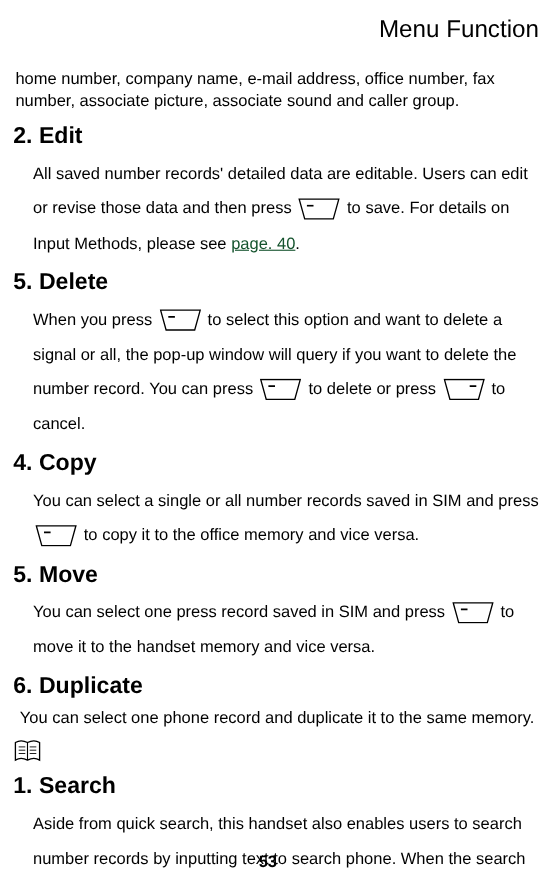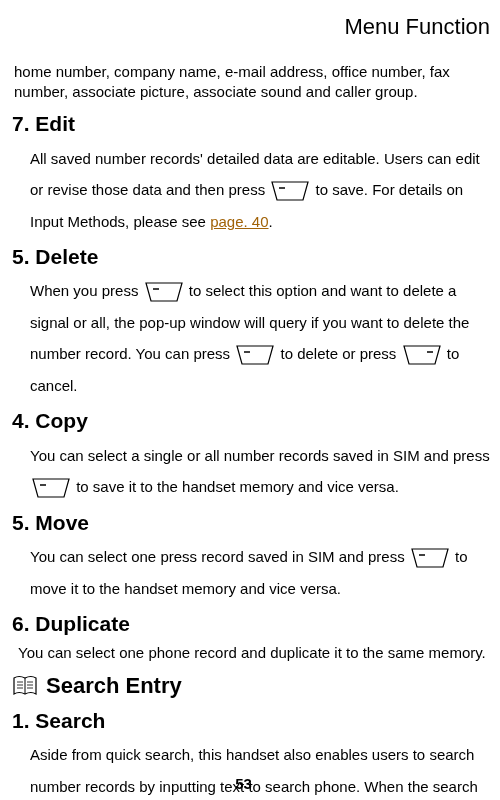--- a/index.html
+++ b/index.html
@@ -37,21 +37,21 @@
     h2.section-hdr {
       font-size: 22px;
       font-weight: bold;
       margin-top: 8px;
       margin-bottom: 6px;
       display: flex;
       align-items: center;
       gap: 8px;
     }
     .link {
-      color: #a16207;
+      color: #14532d;
       text-decoration: underline;
     }
     .key-icon {
       display: inline-block;
       vertical-align: middle;
       margin: 0 2px;
     }
     .key-icon svg {
       display: block;
     }
@@ -79,21 +79,21 @@
       font-weight: bold;
     }
   </style>
 </head>
 <body>
 
 <div class="header-right">Menu Function</div>
 
 <div class="intro-text">home number, company name, e-mail address, office number, fax number, associate picture, associate sound and caller group.</div>
 
-<h2 class="numbered">7. Edit</h2>
+<h2 class="numbered">2. Edit</h2>
 <div class="inline-para">
   <span>All saved number records' detailed data are editable. Users can edit or revise those data and then press </span>
   <span class="key-icon">
     <svg width="38" height="20" viewBox="0 0 38 20">
       <polygon points="1,1 37,1 32,19 6,19" fill="#fff" stroke="#000" stroke-width="1.2"></polygon>
       <line x1="8" y1="7" x2="14" y2="7" stroke="#000" stroke-width="1.5"></line>
     </svg>
   </span>
   <span> to save. For details on Input Methods, please see </span><span class="link">page. 40</span><span>.</span>
 </div>
@@ -126,21 +126,21 @@
 
 <h2 class="numbered">4. Copy</h2>
 <div class="inline-para">
   <span>You can select a single or all number records saved in SIM and press </span>
   <span class="key-icon">
     <svg width="38" height="20" viewBox="0 0 38 20">
       <polygon points="1,1 37,1 32,19 6,19" fill="#fff" stroke="#000" stroke-width="1.2"></polygon>
       <line x1="8" y1="7" x2="14" y2="7" stroke="#000" stroke-width="1.5"></line>
     </svg>
   </span>
-  <span> to save it to the handset memory and vice versa.</span>
+  <span> to copy it to the office memory and vice versa.</span>
 </div>
 
 <h2 class="numbered">5. Move</h2>
 <div class="inline-para">
   <span>You can select one press record saved in SIM and press </span>
   <span class="key-icon">
     <svg width="38" height="20" viewBox="0 0 38 20">
       <polygon points="1,1 37,1 32,19 6,19" fill="#fff" stroke="#000" stroke-width="1.2"></polygon>
       <line x1="8" y1="7" x2="14" y2="7" stroke="#000" stroke-width="1.5"></line>
     </svg>
@@ -157,21 +157,20 @@
       <path d="M2 4 Q7 1 13 4 Q19 1 24 4 L24 20 Q19 17 13 20 Q7 17 2 20 Z" fill="#fff" stroke="#000" stroke-width="1.2"></path>
       <line x1="13" y1="4" x2="13" y2="20" stroke="#000" stroke-width="1"></line>
       <line x1="5" y1="8" x2="11" y2="8" stroke="#000" stroke-width="0.8"></line>
       <line x1="5" y1="11" x2="11" y2="11" stroke="#000" stroke-width="0.8"></line>
       <line x1="5" y1="14" x2="11" y2="14" stroke="#000" stroke-width="0.8"></line>
       <line x1="15" y1="8" x2="21" y2="8" stroke="#000" stroke-width="0.8"></line>
       <line x1="15" y1="11" x2="21" y2="11" stroke="#000" stroke-width="0.8"></line>
       <line x1="15" y1="14" x2="21" y2="14" stroke="#000" stroke-width="0.8"></line>
     </svg>
   </span>
-  <span>Search Entry</span>
 </h2>
 
 <h2 class="numbered">1. Search</h2>
 <div class="inline-para">
   <span>Aside from quick search, this handset also enables users to search number records by inputting text to search phone. When the search entries are implemented, please press </span>
   
   
 </div>
 
 <div class="page-num">53</div>

